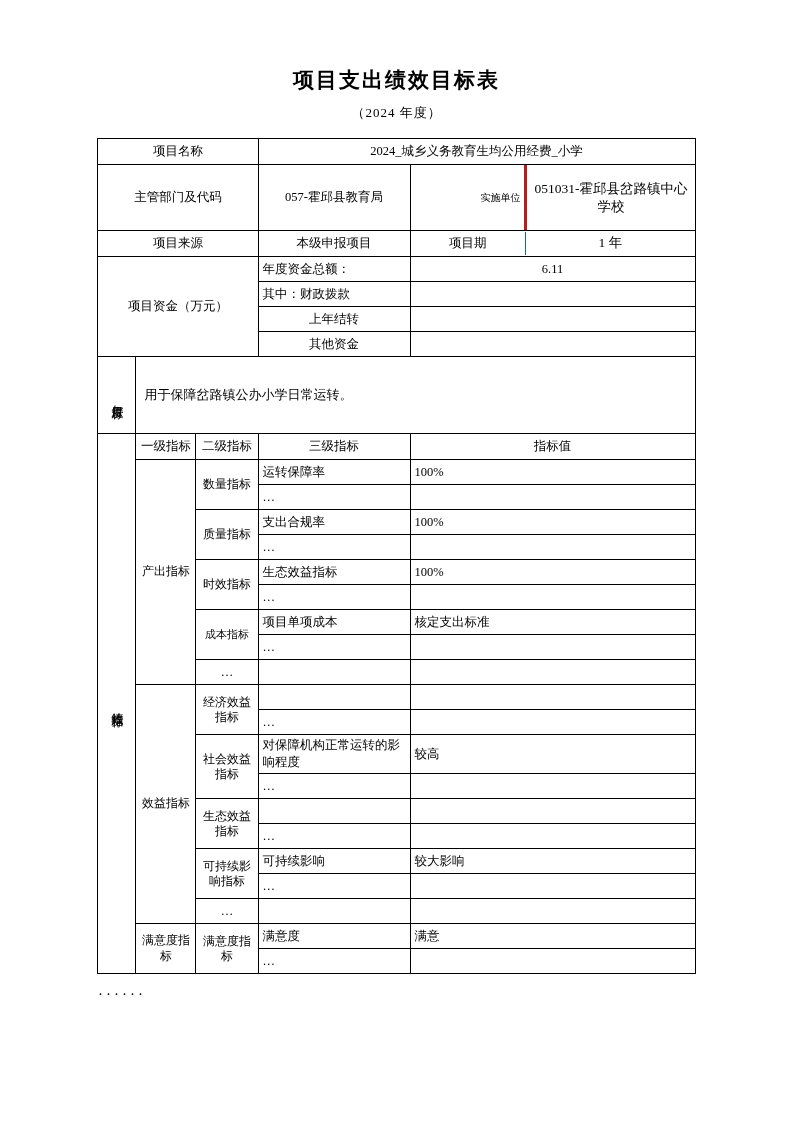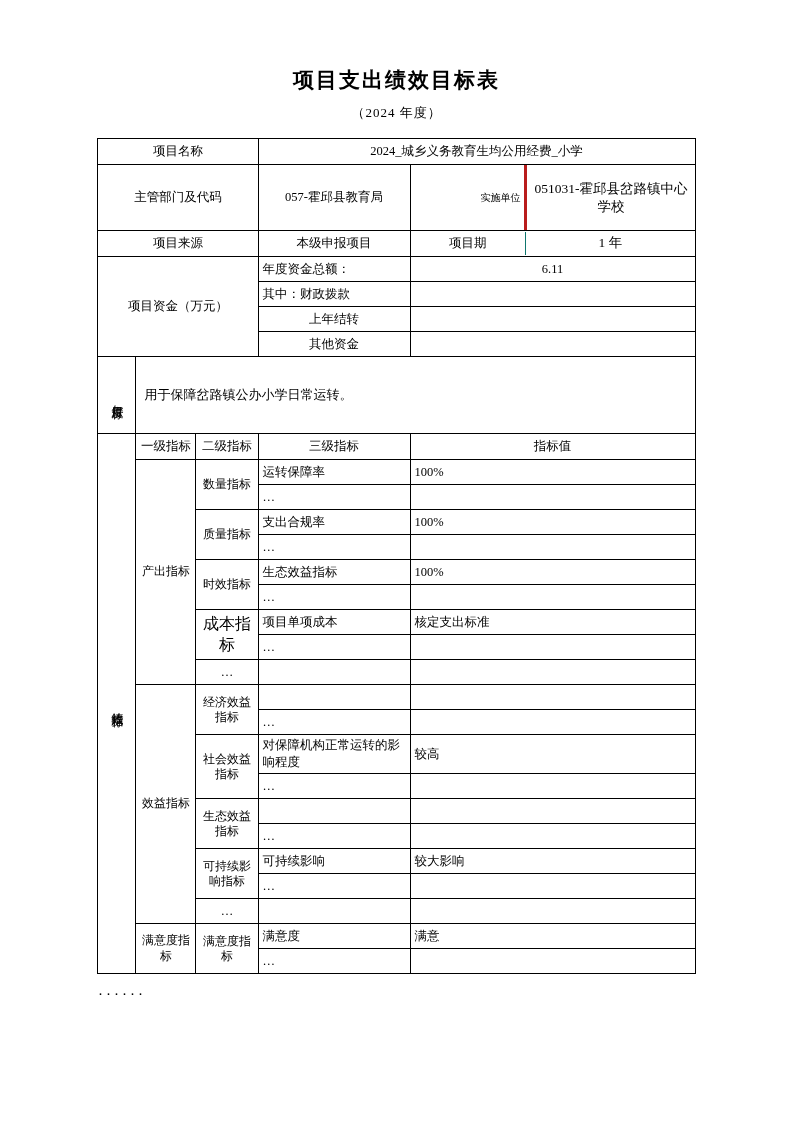--- a/index.html
+++ b/index.html
@@ -206,21 +206,21 @@
       <td class="l">生态效益指标</td>
       <td class="l">100%</td>
     </tr>
     <tr class="small-row">
       <td class="l">…</td>
       <td class="l"></td>
     </tr>
 
     <tr class="small-row">
       <td class="vcell" rowspan="2">
-        <div style="font-size:16px;line-height:1.3">成本指标</div>
+        <div style="font-size:11px;line-height:1.3">成本指标</div>
       </td>
       <td class="l">项目单项成本</td>
       <td class="l">核定支出标准</td>
     </tr>
     <tr class="small-row">
       <td class="l">…</td>
       <td class="l"></td>
     </tr>
 
     <tr class="small-row">

